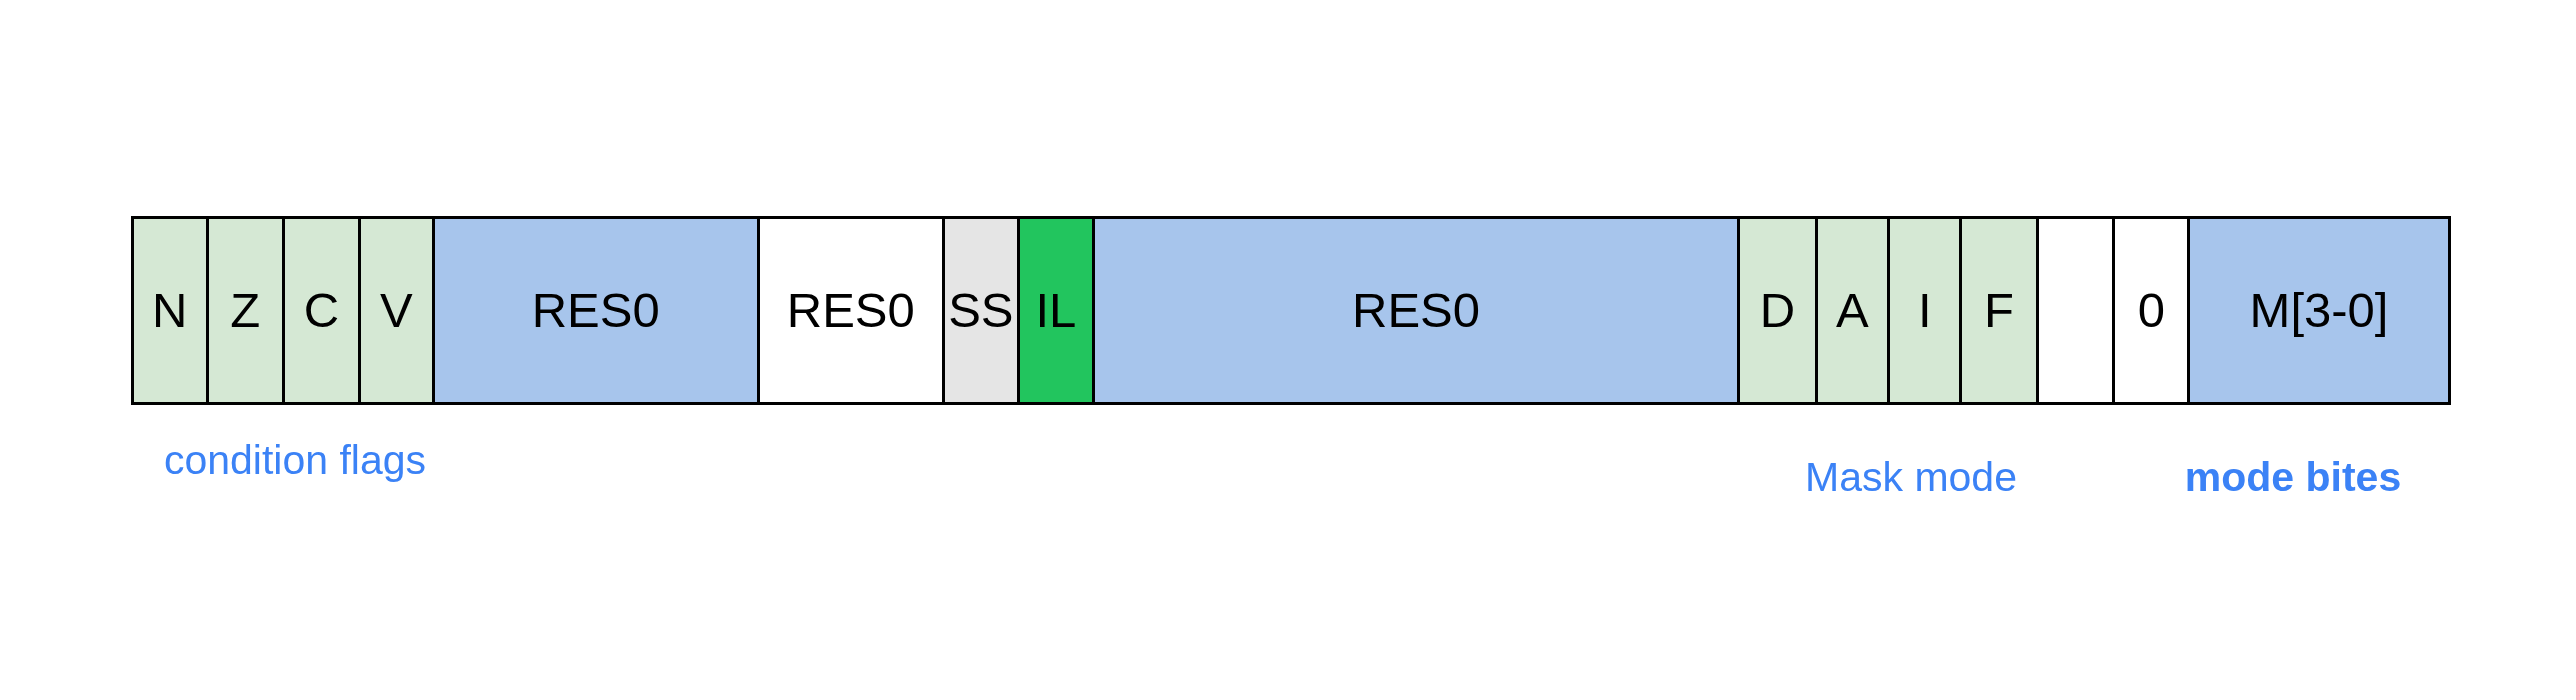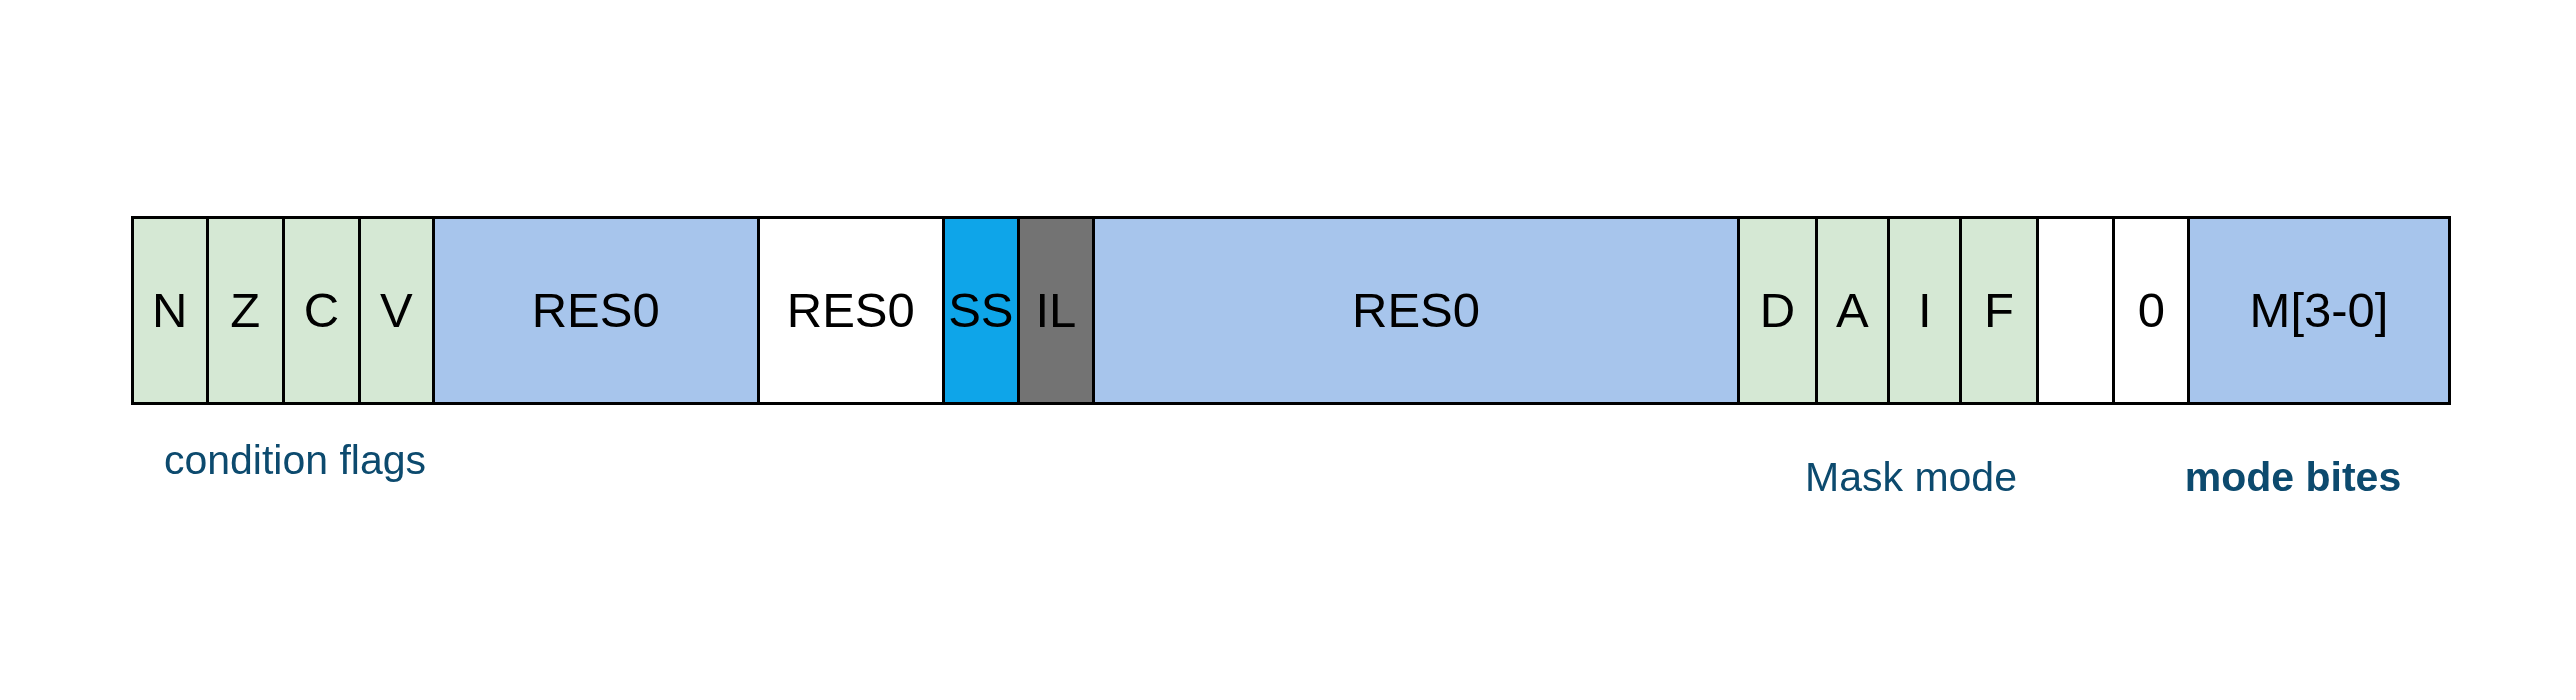--- a/index.html
+++ b/index.html
@@ -44,21 +44,21 @@
   }
   .cell:last-child {
     border-right: none;
   }
   .caption {
     position: absolute;
     transform: translateX(-50%);
     font-size: 41px;
     line-height: 1.15;
     white-space: nowrap;
-    color: #0c4a6e;
+    color: #3b82f6;
   }
 </style>
 </head>
 <body>
 
 <div class="canvas">
   <div class="bitbox" id="bitbox">
       <div class="cell" style="flex-grow: 93; background: rgb(213, 232, 212);">
         <span>N</span>
       </div>
@@ -70,24 +70,24 @@
       </div>
       <div class="cell" style="flex-grow: 92; background: rgb(213, 232, 212);">
         <span>V</span>
       </div>
       <div class="cell" style="flex-grow: 418; background: rgb(167, 197, 236);">
         <span>RES0</span>
       </div>
       <div class="cell" style="flex-grow: 237; background: rgb(255, 255, 255);">
         <span>RES0</span>
       </div>
-      <div class="cell" style="flex-grow: 93; background: #0ea5e9;">
+      <div class="cell" style="flex-grow: 93; background: #e5e5e5;">
         <span>SS</span>
       </div>
-      <div class="cell" style="flex-grow: 94; background: #737373;">
+      <div class="cell" style="flex-grow: 94; background: #22c55e;">
         <span>IL</span>
       </div>
       <div class="cell" style="flex-grow: 834; background: rgb(167, 197, 236);">
         <span>RES0</span>
       </div>
       <div class="cell" style="flex-grow: 97; background: rgb(213, 232, 212);">
         <span>D</span>
       </div>
       <div class="cell" style="flex-grow: 90; background: rgb(213, 232, 212);">
         <span>A</span>

